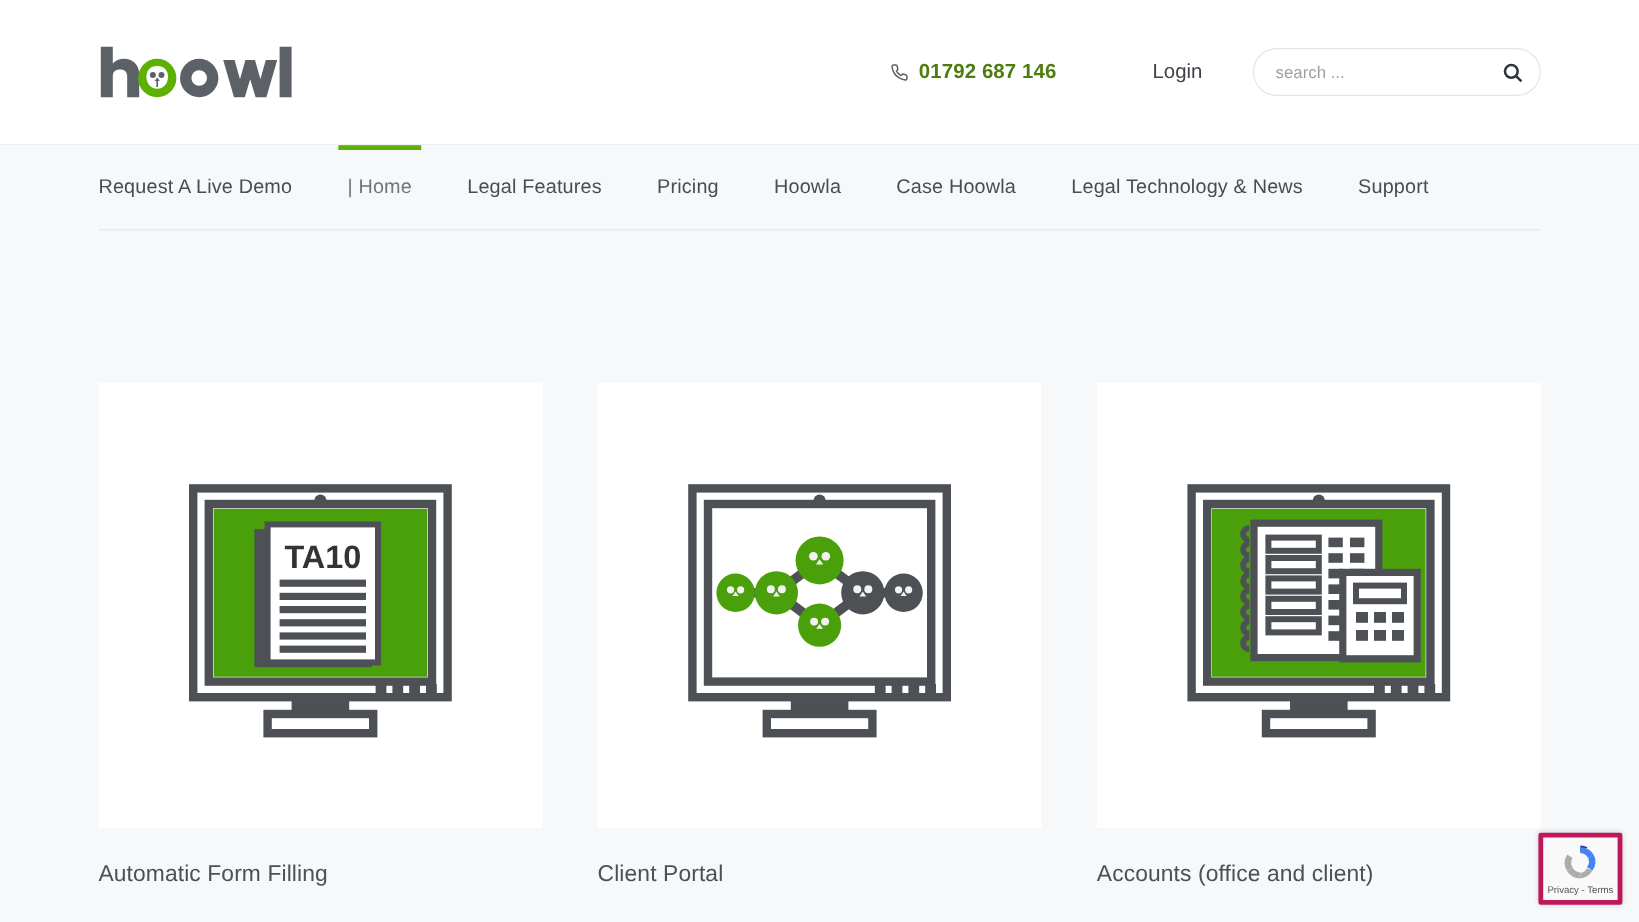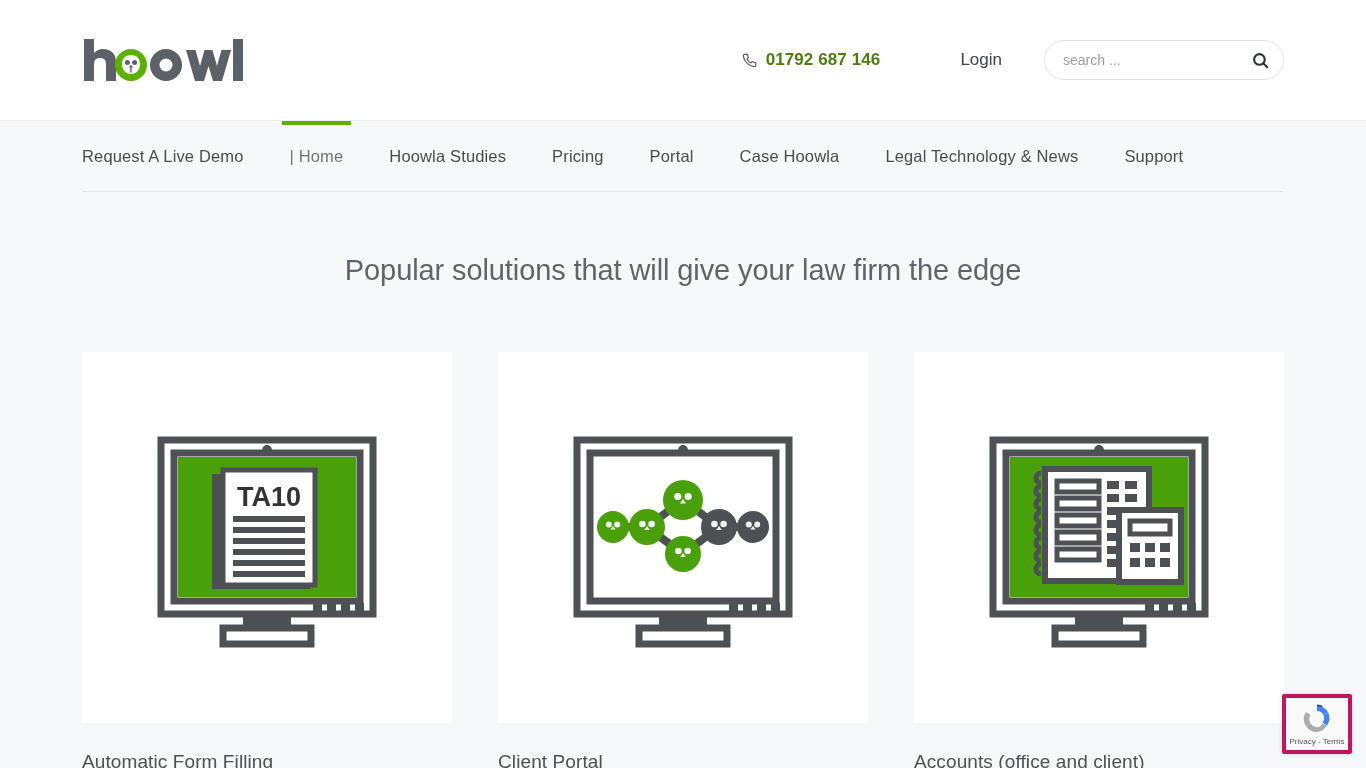--- a/index.html
+++ b/index.html
@@ -275,44 +275,43 @@
 
 <nav class="navbar">
   <ul class="nav-list">
     <li class="nav-item">
       <a href="#">Request A Live Demo</a>
     </li>
     <li class="nav-item active">
       <a href="#">| Home</a>
     </li>
     <li class="nav-item">
-      <a href="#">Hoowla Studies</a>
+      <a href="#">Legal Features</a>
     </li>
     <li class="nav-item">
       <a href="#">Pricing</a>
     </li>
     <li class="nav-item">
-      <a href="#">Portal</a>
+      <a href="#">Hoowla</a>
     </li>
     <li class="nav-item">
       <a href="#">Case Hoowla</a>
     </li>
     <li class="nav-item">
       <a href="#">Legal Technology &amp; News</a>
     </li>
     <li class="nav-item">
       <a href="#">Support</a>
     </li>
   </ul>
   <div class="nav-underline"></div>
 </nav>
 
 <main class="main">
 
-  <h2 class="section-title">Popular solutions that will give your law firm the edge</h2>
 
   <div class="cards">
 
     <div class="card">
       <div class="card-media">
         <svg width="240" height="220" viewBox="0 0 240 220">
           <g fill="none" stroke="#4d5155" stroke-width="7">
             <rect x="14" y="12" width="212" height="174"></rect>
             <rect x="27" y="25" width="186" height="148"></rect>
           </g>

